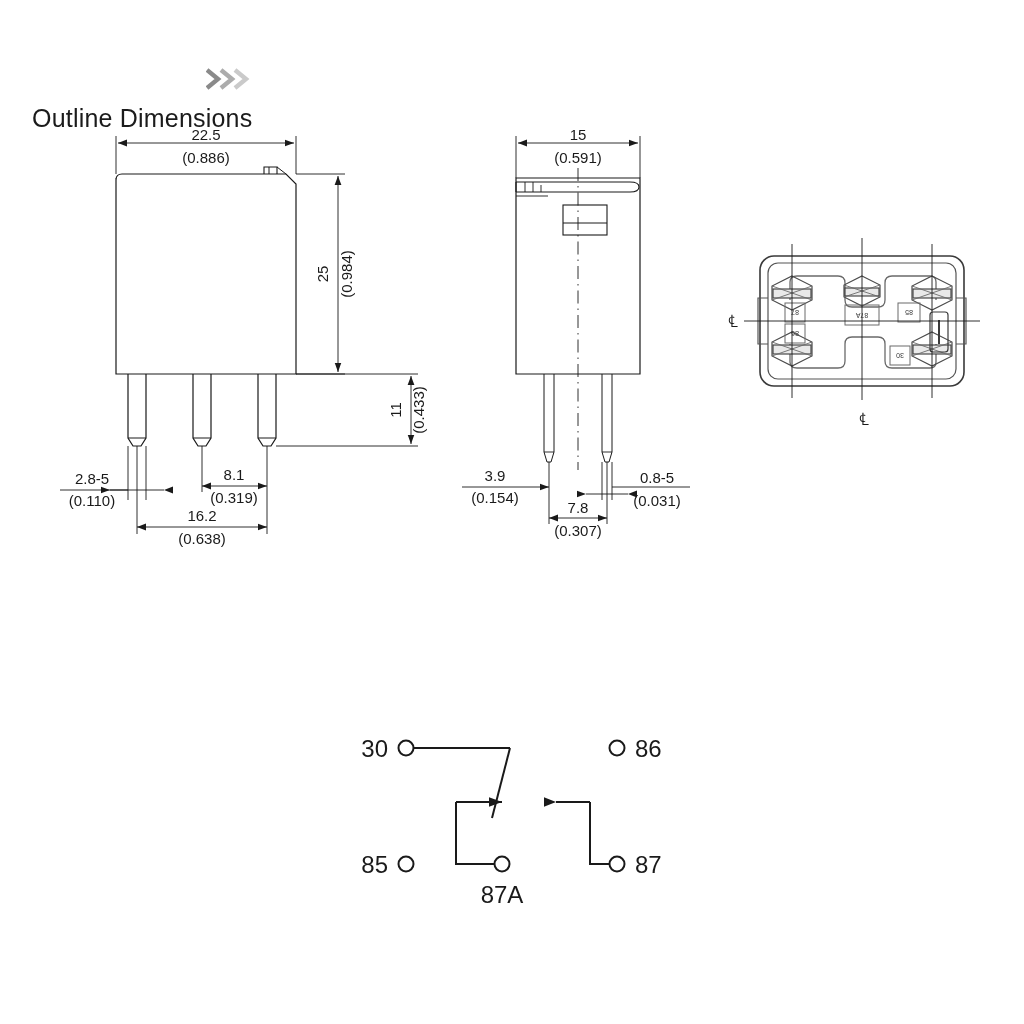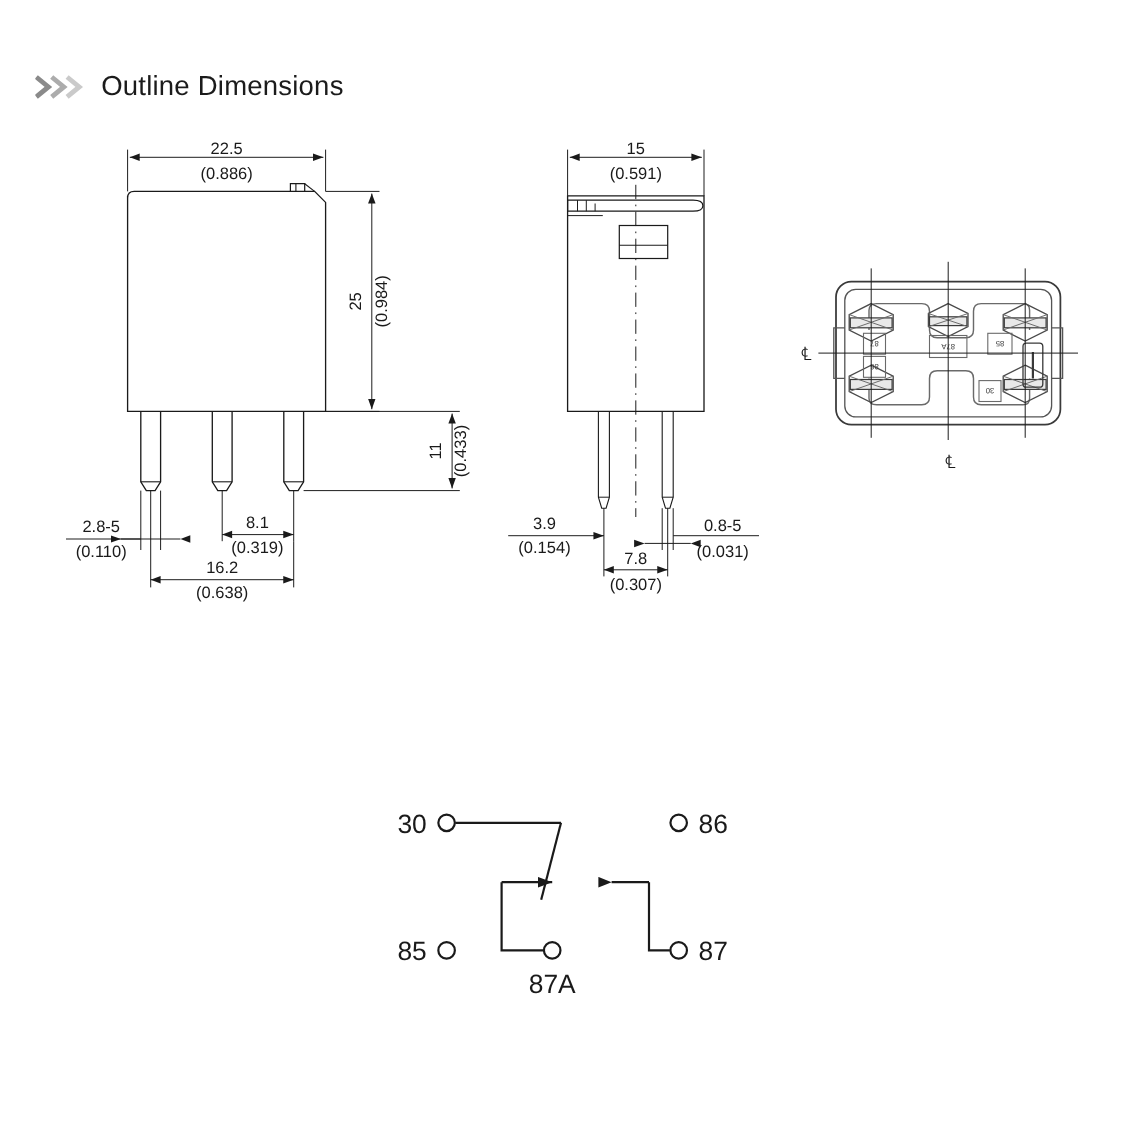--- a/index.html
+++ b/index.html
@@ -20,22 +20,23 @@
     position: absolute;
     left: 0; top: 0;
     width: 1024px;
     height: 1024px;
   }
 
   
   .section-header {
     position: absolute;
     display: flex;
-    align-items: flex-start;
+    align-items: flex-end;
     gap: 14px;
+    flex-direction: column;
   }
   #header-outline { left: 32px; top: 66px; }
   #header-wiring  { left: 32px; top: 640px; }
 
   .chevrons {
     display: block;
     width: 46px;
     height: 26px;
     flex: 0 0 auto;
   }

